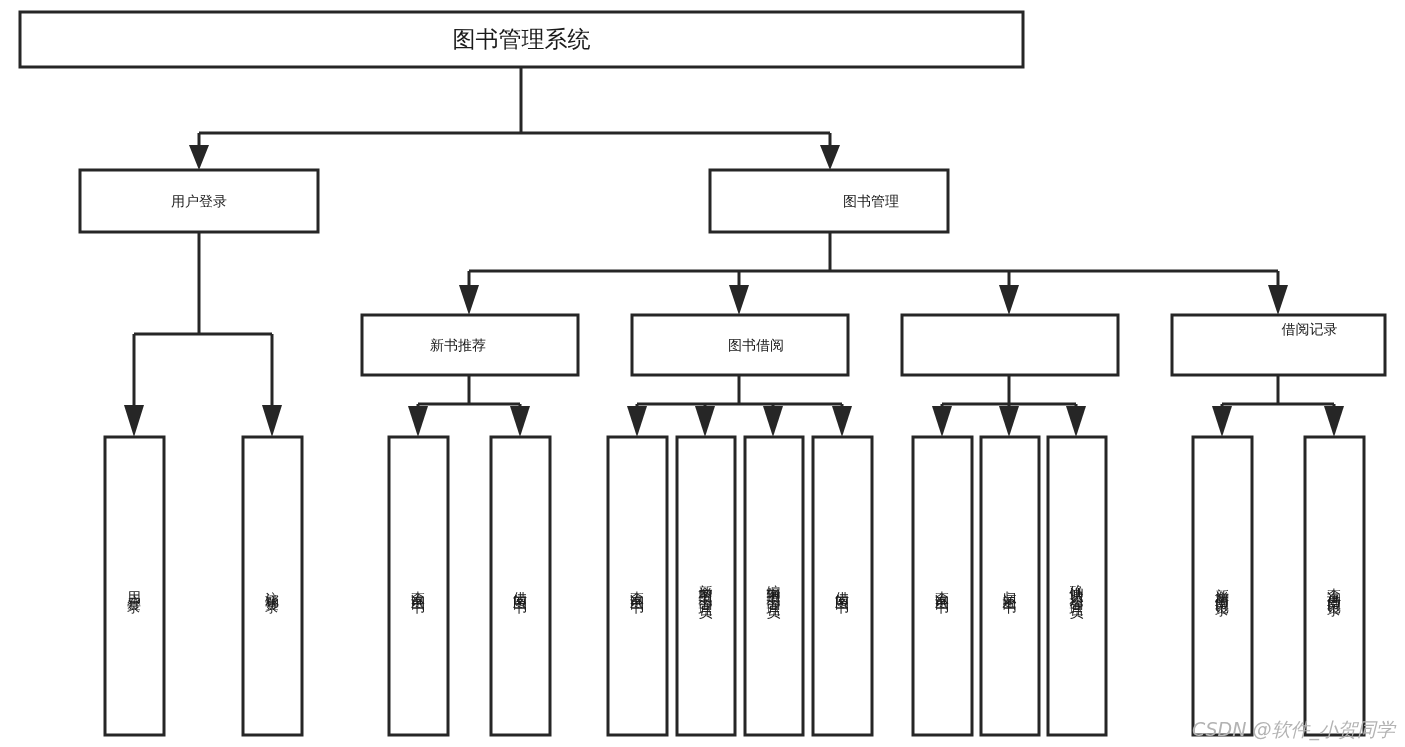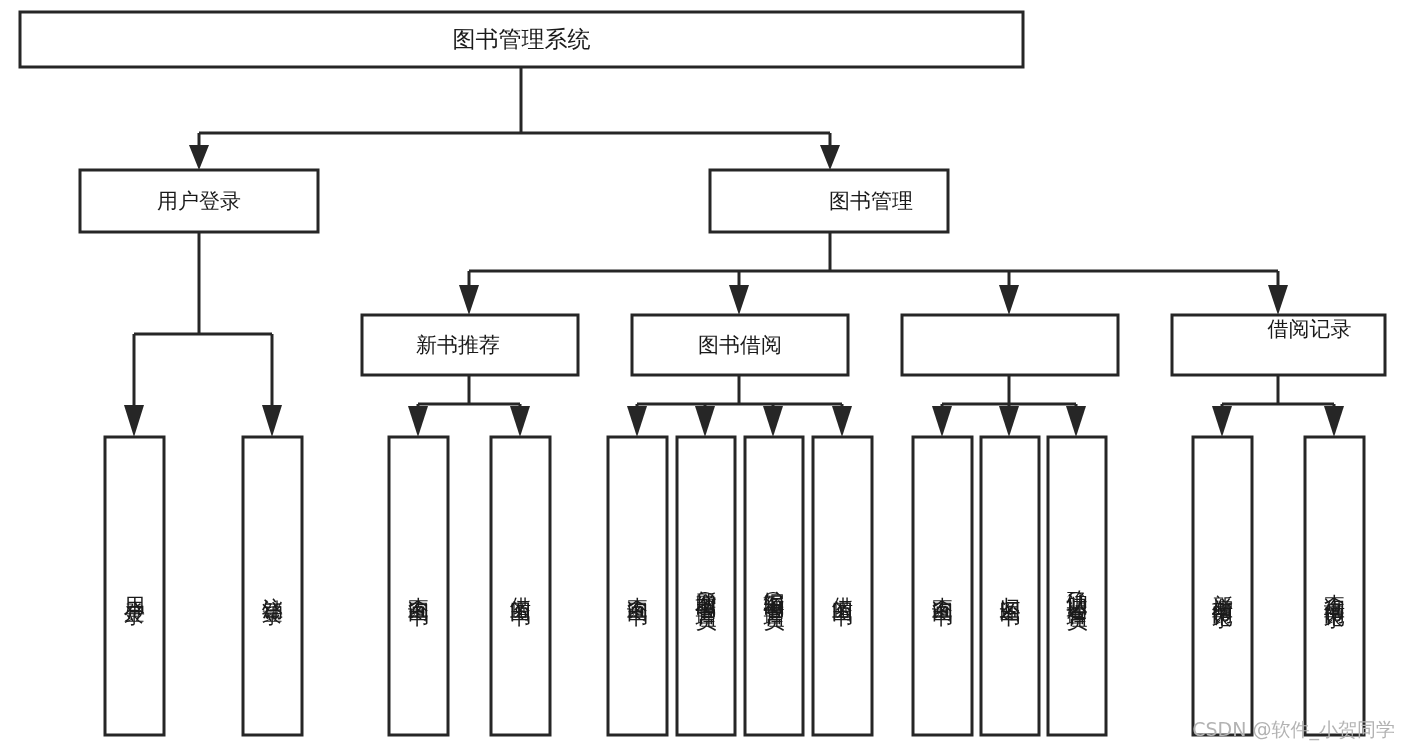--- a/index.html
+++ b/index.html
@@ -37,38 +37,39 @@
   .arrow-head {
     fill: #262626;
   }
   .node-label {
     position: absolute;
     display: flex;
     align-items: center;
     justify-content: center;
     color: #1a1a1a;
     font-family: "DejaVu Sans", "Liberation Sans", sans-serif;
-    font-size: 21px;
+    font-size: 14px;
     line-height: 1.15;
     white-space: nowrap;
     pointer-events: none;
   }
   .node-label.vertical {
     writing-mode: vertical-rl;
     text-orientation: upright;
     letter-spacing: 3px;
   }
   .watermark {
     position: absolute;
     right: 10px;
     bottom: 4px;
     font-size: 19px;
     color: #b3b3b3;
     font-family: "DejaVu Sans", "Liberation Sans", sans-serif;
     white-space: nowrap;
+    font-style: italic;
   }
 </style>
 </head>
 <body>
 
 <div id="canvas">
 
   <svg id="diagram" viewBox="0 0 1405 747">
 
     <g>
@@ -173,21 +174,21 @@
     <rect class="box-rect" x="1305" y="437" width="59" height="298"></rect>
 
   </svg>
 
   <div class="node-label" style="left:20px; top:12px; width:1003px; height:55px; font-size:23px;">图书管理系统</div>
 
   <div class="node-label" style="left:80px; top:170px; width:238px; height:62px;">用户登录</div>
   <div class="node-label" style="left:710px; top:170px; width:238px; height:62px;margin-left:42px;">图书管理</div>
 
   <div class="node-label" style="left:350px; top:315px; width:216px; height:60px;">新书推荐</div>
-  <div class="node-label" style="left:632px; top:315px; width:216px; height:60px;">图书借阅</div>
+  <div class="node-label" style="left:632px; top:315px; width:216px; height:60px;padding-left:16px;">图书借阅</div>
   <div class="node-label" style="left:1172px; top:305px; width:213px; height:48px;margin-left:31px;">借阅记录</div>
 
   <div class="node-label vertical" style="left:105px; top:437px; width:59px; height:298px;">用户登录</div>
   <div class="node-label vertical" style="left:243px; top:437px; width:59px; height:298px;">注销登录</div>
 
   <div class="node-label vertical" style="left:389px; top:437px; width:59px; height:298px;">查询图书</div>
   <div class="node-label vertical" style="left:491px; top:437px; width:59px; height:298px;">借阅图书</div>
 
   <div class="node-label vertical" style="left:608px; top:437px; width:59px; height:298px;">查询图书</div>
   <div class="node-label vertical" style="left:677px; top:437px; width:58px; height:298px;">新增图书（管理员）</div>

